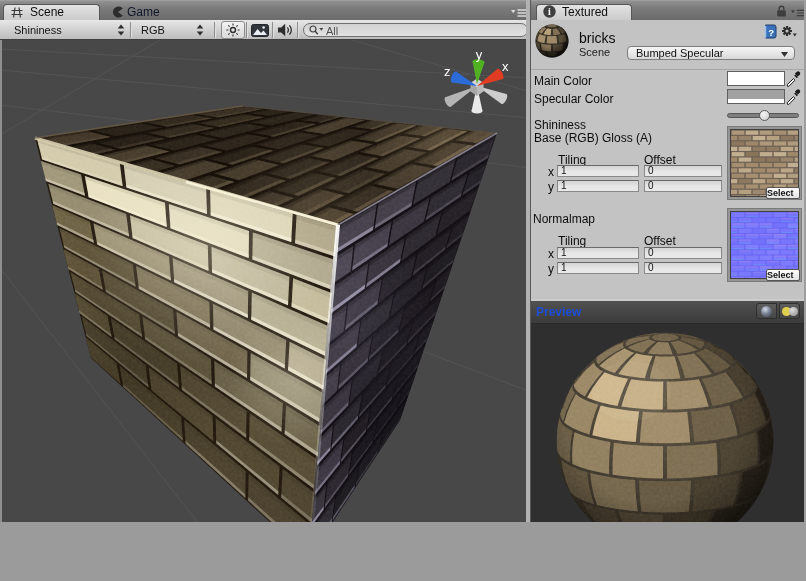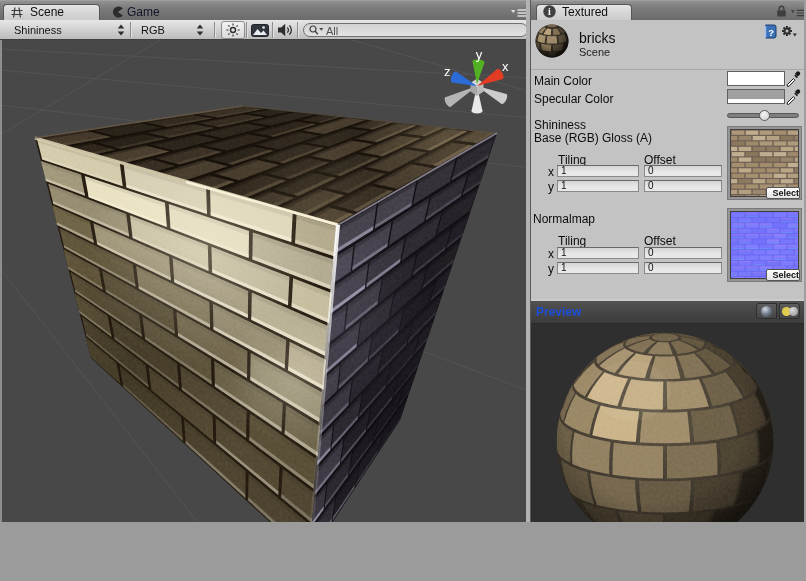--- a/index.html
+++ b/index.html
@@ -3,21 +3,21 @@
 *{margin:0;padding:0;box-sizing:border-box}
 html,body{width:806px;height:581px;overflow:hidden;background:#9b9b9b;font-family:"Liberation Sans",sans-serif;}
 .abs{position:absolute}
 #root{position:relative;width:806px;height:522px;overflow:hidden}
 .tabbar{position:absolute;left:0;top:0;height:20px;background:linear-gradient(#919191,#7a7a7a 40%,#6b6b6b);border-top:1px solid #9e9e9e}
 .tab{position:absolute;top:4px;height:16px;background:linear-gradient(#e3e3e3,#cbcbcb);border:1px solid #565656;border-bottom:none;border-radius:4px 4px 0 0;color:#0e0e0e;font-size:12px;line-height:15px}
 .tsep{position:absolute;top:22px;width:1px;height:16px;background:#8e8e8e;box-shadow:1px 0 0 #e0e0e0}
 .tlabel{position:absolute;font-size:11px;color:#111;top:24px}
 .lbl{position:absolute;font-size:12px;color:#0c0c0c}
 .fld{position:absolute;height:12px;background:linear-gradient(#d4d4d4,#e8e8e8 60%);border:1px solid #898989;border-top-color:#686868;font-size:10px;color:#111;line-height:10px;padding-left:3px}
-.selbtn{position:absolute;background:linear-gradient(#fdfdfd,#e4e4e4);border:1px solid #555;border-radius:2px;font-size:9px;font-weight:bold;color:#111;text-align:right;line-height:10px;width:34px;height:12px}
+.selbtn{position:absolute;background:linear-gradient(#fdfdfd,#e4e4e4);border:1px solid #555;border-radius:2px;font-size:9px;font-weight:bold;color:#111;text-align:left;line-height:10px;width:34px;height:12px}
 </style></head><body>
 <div id="root">
 
 <div class="abs" style="left:0;top:0;width:531px;height:581px">
   <div class="tabbar" style="width:531px"></div>
   <div class="tab" style="left:3px;width:97px;padding-left:26px">Scene</div>
   <svg class="abs" style="left:11px;top:7px" width="12" height="11" viewBox="0 0 12 11">
         <g stroke="#3a3a3a" stroke-width="1.2" fill="none">
           <path d="M4 0.5 L2.6 10.5 M8 0.5 L9.4 10.5 M0.5 3.5 L11.5 3.5 M0.5 7.5 L11.5 7.5"></path>
         </g>
@@ -598,20 +598,23 @@
 </g>
 <radialGradient id="mssh" cx="45%" cy="36%" r="62%">
             <stop offset="55%" stop-color="#000" stop-opacity="0"></stop>
             <stop offset="100%" stop-color="#000" stop-opacity="0.55"></stop>
           </radialGradient>
 <circle cx="17.0" cy="17.0" r="16.5" fill="url(#mssh)"></circle>
         </g>
       </svg>
   <div class="abs" style="left:48px;top:30px;font-size:14px;color:#0d0d0d">bricks</div>
   <div class="abs" style="left:48px;top:46px;font-size:11px;color:#1e1e1e">Scene</div>
+  <div class="abs" style="left:96px;top:46px;width:168px;height:14px;background:linear-gradient(#f6f6f6,#d8d8d8);border:1px solid #7d7d7d;border-radius:4px;font-size:11px;color:#111;line-height:12px;padding-left:8px">Bumped Specular<svg class="abs" style="right:6px;top:4.5px" width="7" height="5" viewBox="0 0 7 5">
+          <path d="M0 0 h7 l-3.5 5 z" fill="#333"></path>
+        </svg></div>
   <svg class="abs" style="left:232px;top:24px" width="14" height="15" viewBox="0 0 14 15">
         <path d="M2.5 1 h8.5 a2 2 0 0 1 2 2 v9 a2 2 0 0 1 -2 2 H2.5 z" fill="#3a71b8" stroke="#1d3d6b"></path>
         <path d="M2.5 1.8 v12" stroke="#9cc0ee" stroke-width="1.5"></path>
         <text x="8.2" y="11.5" font-size="9.5" font-weight="bold" fill="#fff" text-anchor="middle">?</text>
       </svg>
   <svg class="abs" style="left:249px;top:24px" width="17" height="14" viewBox="0 0 17 14">
         <g fill="#2f2f2f">
           <g stroke="#2f2f2f" stroke-width="2.1">
             <path d="M7 2v10M2 7h10M3.5 3.5l7 7M3.5 10.5l7-7"></path>
           </g>

